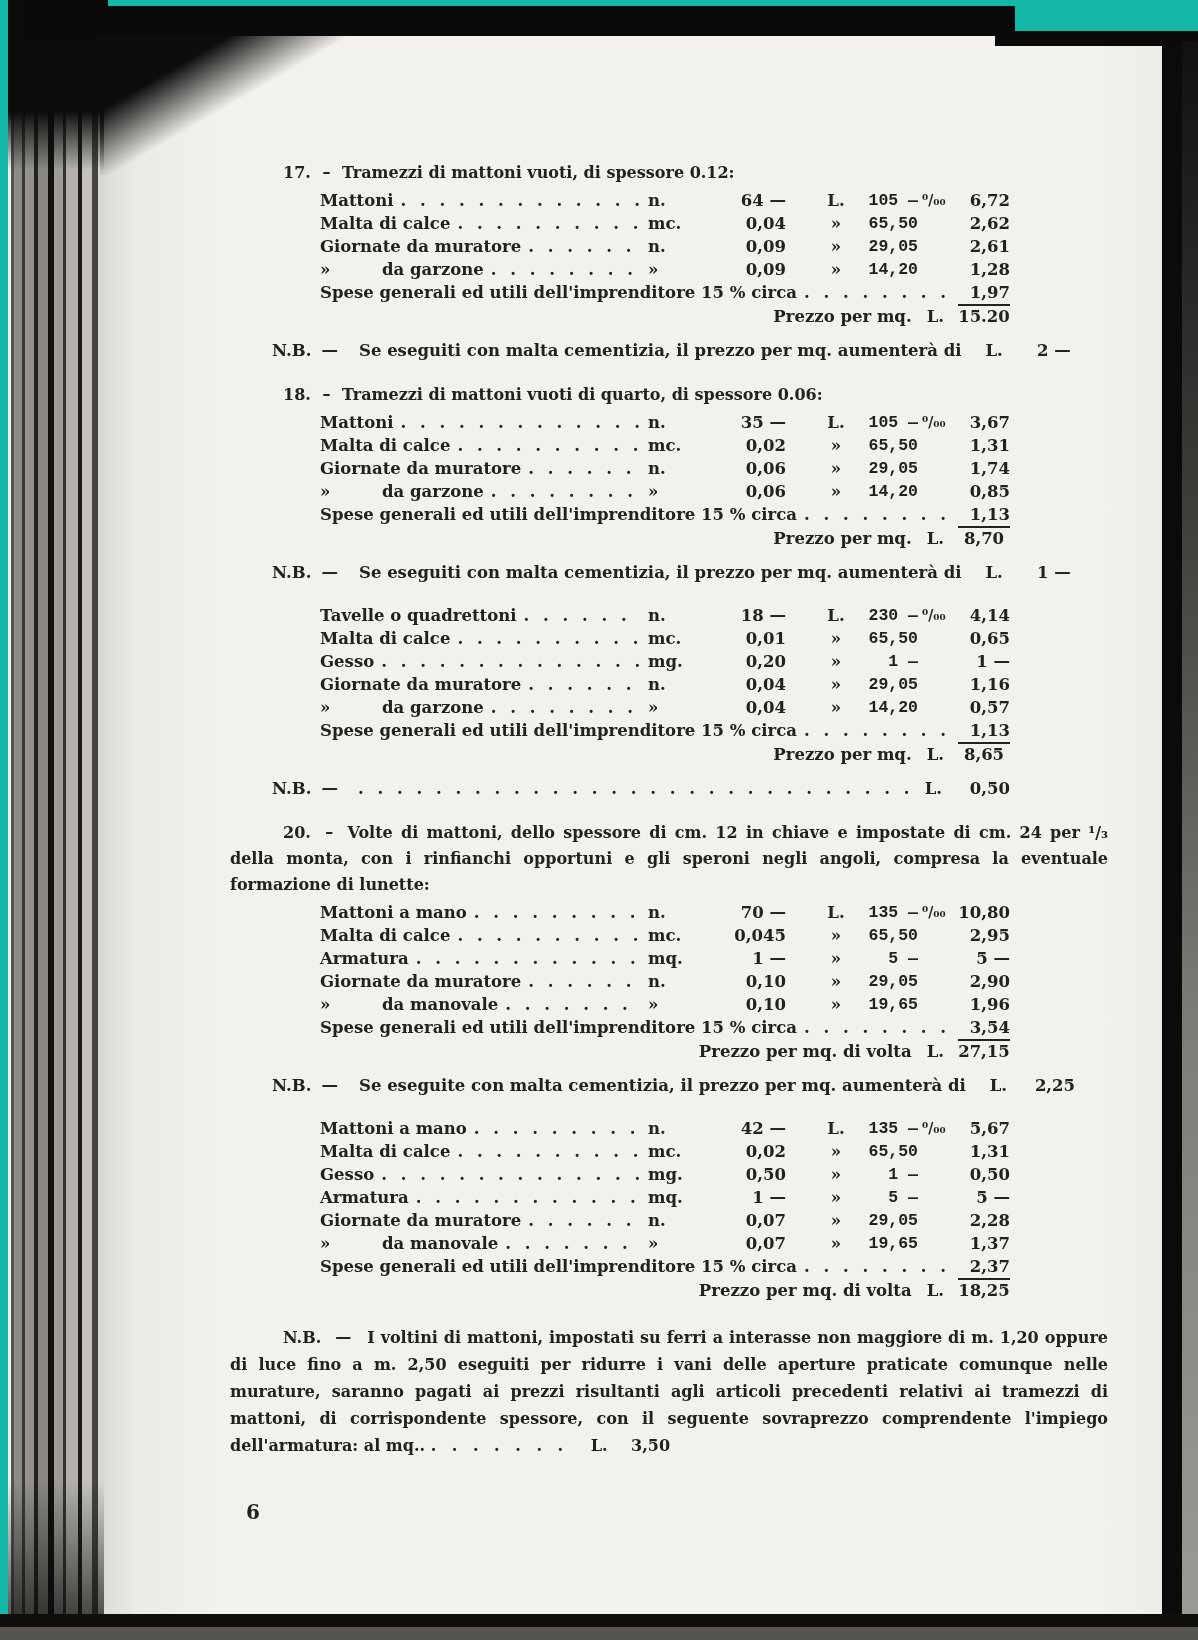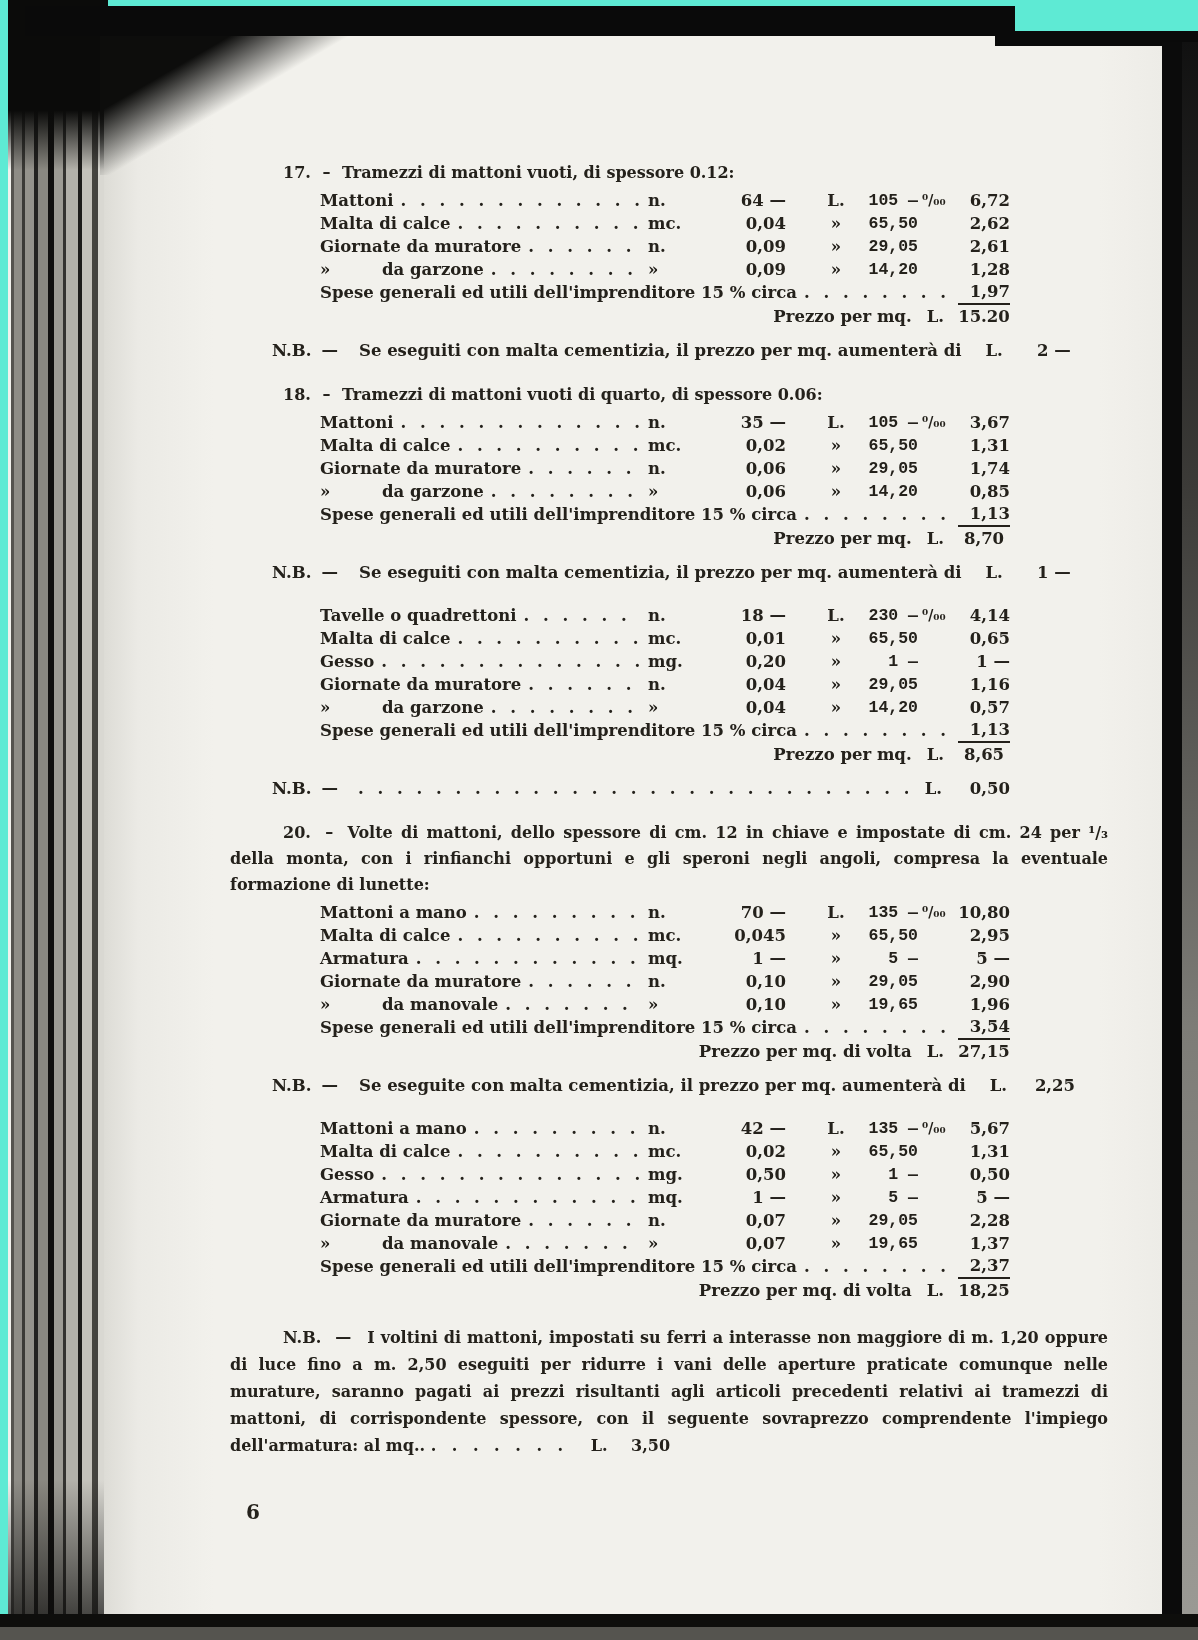--- a/index.html
+++ b/index.html
@@ -1,16 +1,16 @@
 <!DOCTYPE html>
 <html style="--ink: #24211b; --paper: #f2f1ec; --black: #0a0a0a;"><head>
 <meta charset="utf-8">
 <style>
   html,body{margin:0;padding:0;background:#3a3a38;}
-  #stage{position:relative;width:1198px;height:1640px;background:#5eead4;overflow:hidden;
+  #stage{position:relative;width:1198px;height:1640px;background:#14b8a6;overflow:hidden;
          font-family:"DejaVu Serif","Liberation Serif",serif;}
 
   
   .edge-stripes{position:absolute;left:8px;top:0;width:96px;height:1640px;
     background:linear-gradient(90deg,
       #f2f1ed 0 3px,#55534f 3px 6px,#8e8c86 6px 14px,#3b3a36 14px 17px,
       #95938c 17px 26px,#232220 26px 30px,#8a8881 30px 40px,#11100f 40px 46px,
       #9e9c95 46px 55px,#343330 55px 58px,#b3b1aa 58px 70px,#1d1c1a 70px 74px,
       #c4c2bb 74px 84px,#464540 84px 87px,#44433f 87px 90px,#d9d8d2 90px 96px);}
   .edge-top-shadow{position:absolute;left:8px;top:0;width:100px;height:170px;
@@ -29,21 +29,21 @@
 
   
   .paper{position:absolute;left:104px;top:36px;width:1058px;height:1594px;
     background:linear-gradient(90deg,#dddcd6 0,#ebeae5 34px,#f2f1ec 110px,#f2f1ec 94%,#edece7 100%);}
 
   
   .content{position:absolute;left:230px;top:160px;width:878px;color:var(--ink,#24211b);
     font-weight:700;font-size:16.5px;}
   .shead{width:878px;margin:0 0 3px;line-height:26px;text-indent:53px;text-align:justify;font-size:16px;}
   .shead span{margin-right:6px;}
-  .row{display:flex;align-items:center;width:780px;height:23px;line-height:23px;padding-left:90px;box-sizing:border-box;}
+  .row{display:flex;align-items:flex-start;width:780px;height:23px;line-height:23px;padding-left:90px;box-sizing:border-box;}
   .r-name{white-space:pre;}
   .r-dots{flex:1;overflow:hidden;white-space:nowrap;margin:0 7px;}
   .r-dots::before{content:". . . . . . . . . . . . . . . . . . . . . . . . . . . . . . . . . . . .";letter-spacing:4px;}
   .r-unit{width:52px;flex:none;}
   .r-qty{width:86px;flex:none;text-align:right;}
   .r-sp{width:30px;flex:none;}
   .r-pfx{width:40px;flex:none;text-align:center;}
   .r-price{width:62px;flex:none;text-align:right;font-family:Liberation Mono, monospace;}
   .r-pm{width:36px;flex:none;font-size:14px;padding-left:4px;}
   .r-amt{width:52px;flex:none;text-align:right;}

